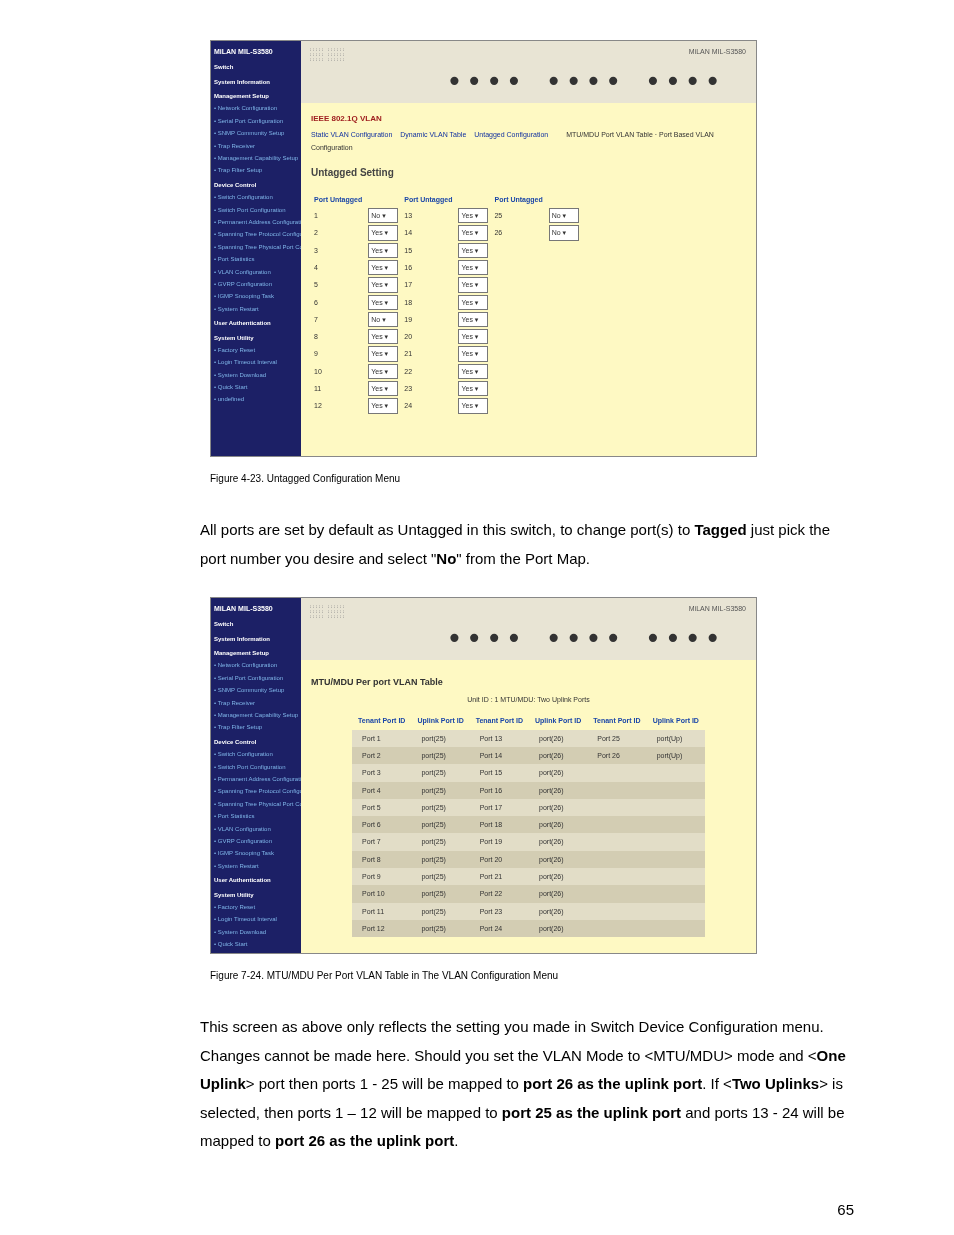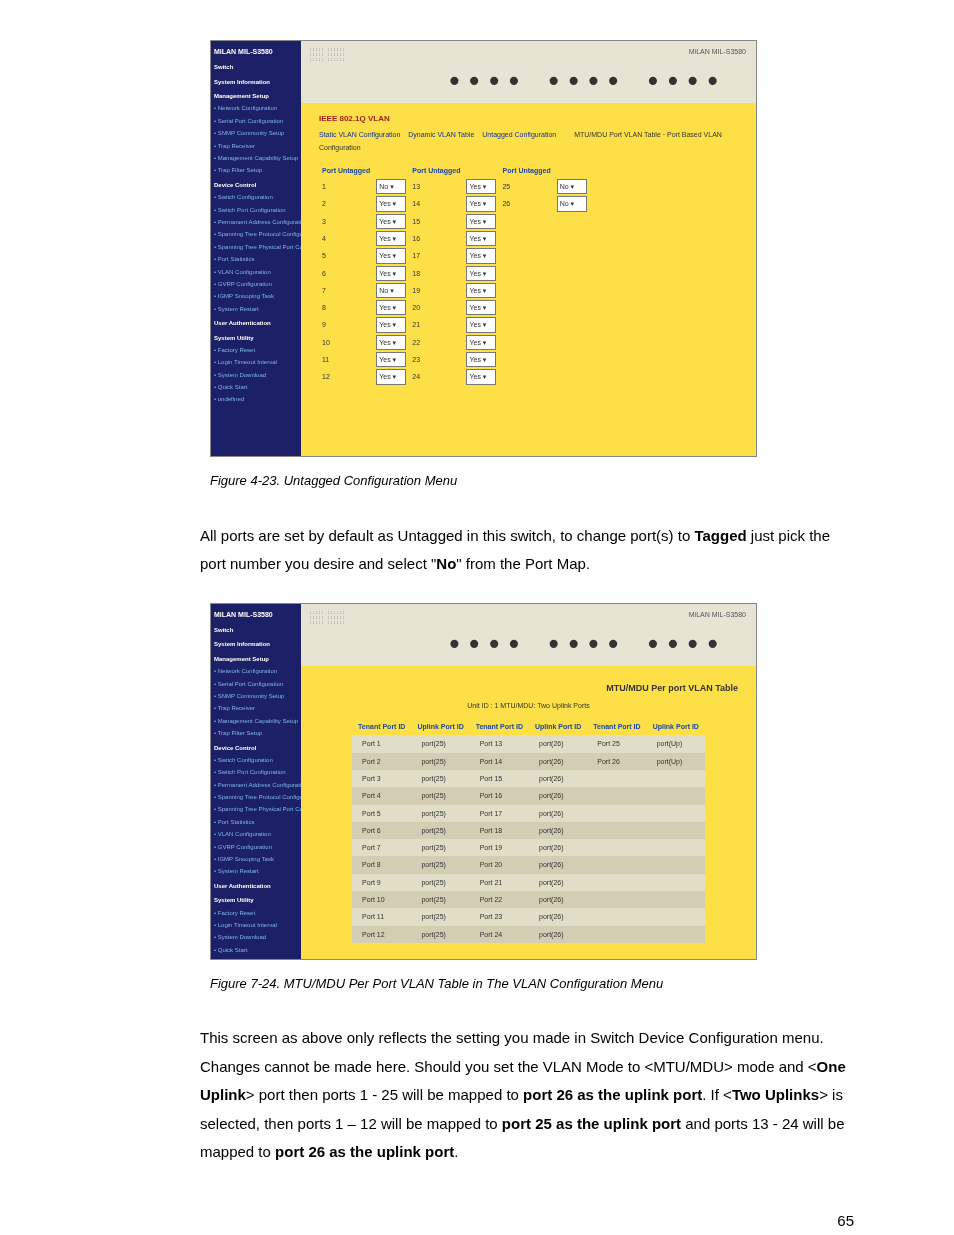--- a/index.html
+++ b/index.html
@@ -19,23 +19,22 @@
   .figimg {
     display: block;
     border: 1px solid #888;
     background: #bdb89f;
     position: relative;
     overflow: hidden;
   }
   .fig1 { width: 545px; height: 415px; }
   .fig2 { width: 545px; height: 355px; }
   .caption {
-    font-style: italic;
     margin: 6px 0 28px 10px;
-    font-size: 13px;
+    font-size: 10px;
   }
   .para {
     margin: 4px 0 24px 0;
   }
   .pagenum {
     text-align: right;
     margin-top: 40px;
     font-size: 15px;
   }
   
@@ -59,34 +58,34 @@
     height: 62px;
     background: #e8e4d4;
     border-bottom: 1px solid #999;
   }
   .dots { position:absolute; top:14px; left:145px; font-size:28px; letter-spacing:3px; color:#333; font-family:monospace; }
   .ascii { position:absolute; top:6px; left:8px; color:#888; font-size:5px; line-height:5px; font-family:monospace; white-space:pre; }
   .banner-label { position:absolute; top:4px; right:10px; font-size:7px; color:#555;}
   .content {
     position: absolute;
     left: 90px; top: 62px; right: 0; bottom: 0;
-    background: #fde047;
-    padding: 8px 18px;
+    background: #fef9c3;
+    padding: 8px 10px;
     font-size: 8px;
     overflow: hidden;
   }
   .crumbs { color: #a02020; font-weight: bold; font-size: 8px; margin-bottom: 2px; }
   .sublinks { color: #1030a0; font-size: 7px; margin-bottom: 8px; }
   .sublink { margin-right: 6px; }
   .sectitle { font-weight: bold; color: #444; font-size: 10px; margin: 8px 0 10px; }
   .porttable { border-collapse: collapse; }
   .porttable td, .porttable th { padding: 1px 3px; font-size: 7px; color:#333; }
   .porttable th { color:#1a46a8; font-weight: bold; text-align:left; }
   .sel { border:1px solid #777; background:#fff; font-size:7px; padding:0 6px 0 2px; display:inline-block; min-width:20px; }
-  .mtu-title { text-align:right; font-weight:bold; color:#333; font-size:9px; margin:6px 0 2px;}
+  .mtu-title { text-align:left; font-weight:bold; color:#333; font-size:9px; margin:6px 0 2px;}
   .mtu-sub { text-align:center; color:#333; font-size:7px; margin-bottom:6px;}
   .mtutable { border-collapse:collapse; margin:0 auto; }
   .mtutable th { color:#1a46a8; font-size:7px; padding:2px 6px; text-align:left; }
   .mtutable td { font-size:7px; padding:2px 10px; color:#333; }
   .mtutable tr.row td { background:#e2ddc7; }
   .mtutable tr.rowalt td { background:#d3cdb3; }
   .tabs { margin-bottom:6px; }
   .tab { display:inline-block; color:#1030a0; font-size:8px; margin-right:18px; vertical-align:top; }
   .tab.active { color:#a02020; font-weight:bold; }
 </style>
@@ -139,20 +138,21 @@
       <div class="banner-label">MiLAN MIL-S3580</div>
     </div>
     <div class="content">
       <div class="crumbs">IEEE 802.1Q VLAN</div>
       <div class="sublinks">
         <span class="sublink">Static VLAN Configuration</span>
         <span class="sublink">Dynamic VLAN Table</span>
         <span class="sublink">Untagged Configuration</span>
         <span style="color:#333;margin-left:10px">MTU/MDU Port VLAN Table · Port Based VLAN Configuration</span>
       </div>
+      <div class="sectitle">Untagged Setting</div>
       <table class="porttable">
         <tbody>
             <tr>
           <th>Port Untagged</th>
               <th></th>
           <th>Port Untagged</th>
               <th></th>
           <th>Port Untagged</th>
               <th></th>
         </tr>

